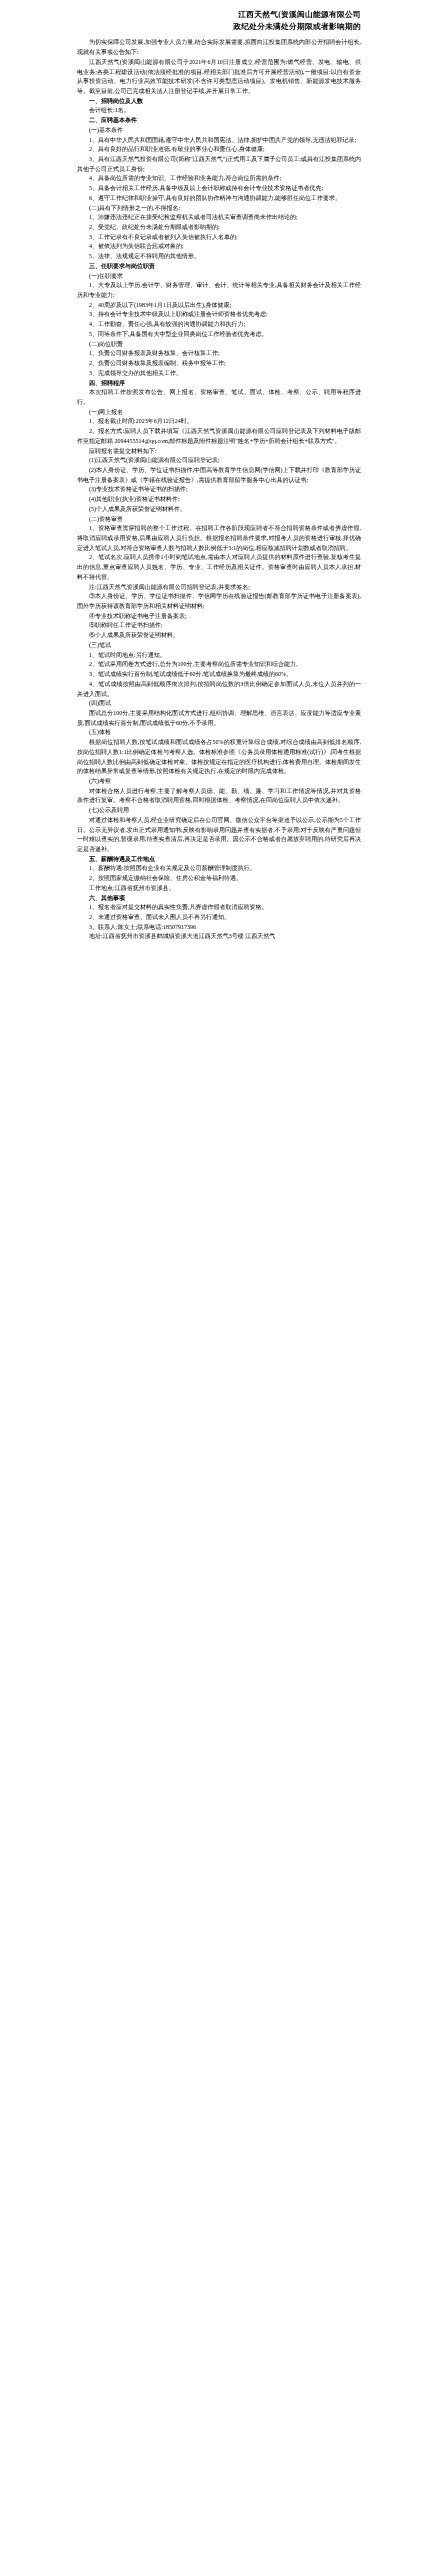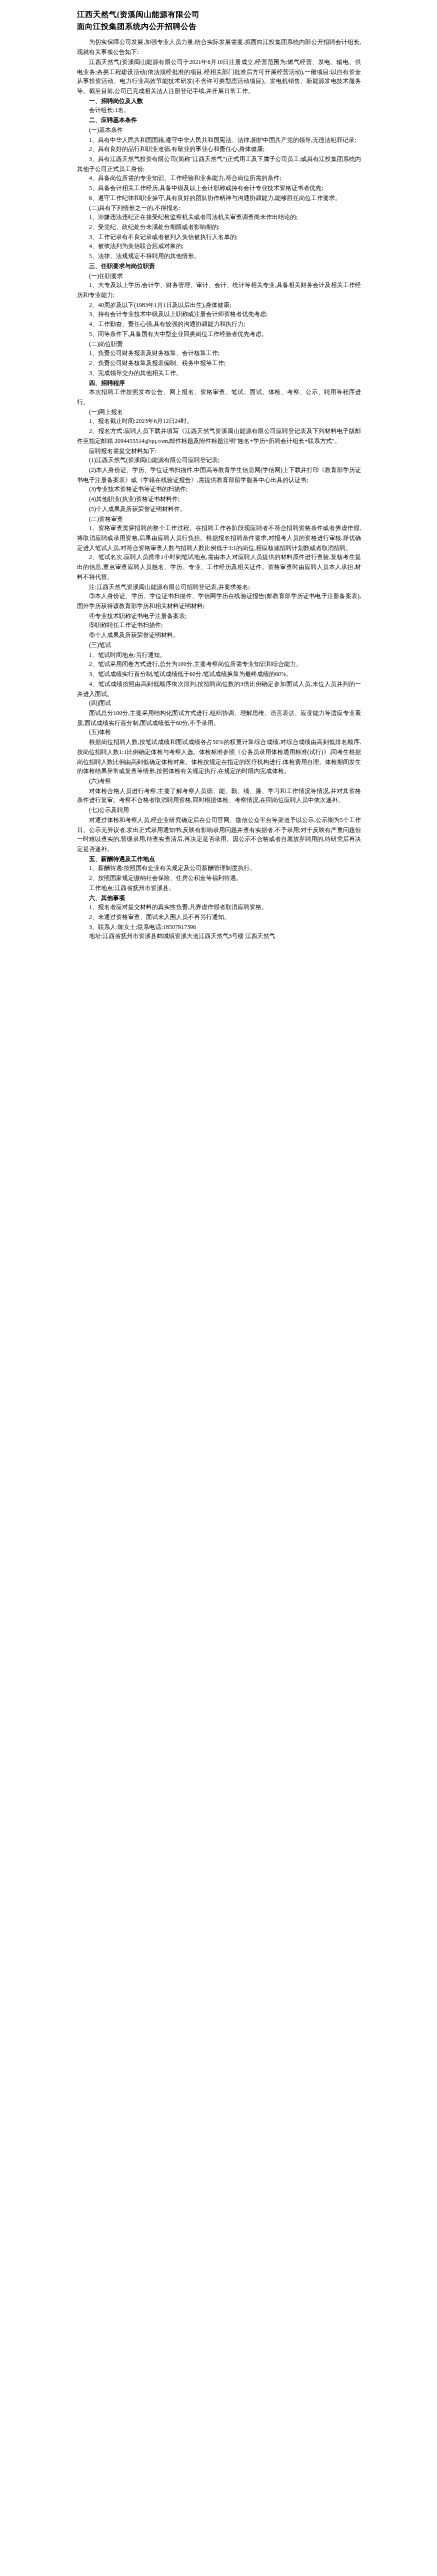--- a/index.html
+++ b/index.html
@@ -9,21 +9,21 @@
     color:#000;
   }
   .page{
     width:438px;
     min-height:2858px;
     box-sizing:border-box;
     padding:9.3px 77px 20.6px 77px;
     background:#fff;
   }
   .title{
-    text-align:left;
+    text-align:right;
     font-weight:bold;
     font-size:7.7px;
     line-height:1.55;
     letter-spacing:0.3px;
     margin-bottom:5.2px;
   }
   .title div{white-space:nowrap;}
   p{
     margin:0;
     font-size:6px;
@@ -40,21 +40,21 @@
     margin:0;
   }
 </style>
 </head>
 <body>
 
 <div class="page">
 
   <div class="title">
     <div>江西天然气(资溪闽山能源有限公司</div>
-    <div>面向江投集团系统内公开招聘公告</div>
+    <div>政纪处分未满处分期限或者影响期的</div>
   </div>
 
   <div id="body-content">
       <p class="">为切实保障公司发展,加强专业人员力量,结合实际发展需要,拟面向江投集团系统内部公开招聘会计组长,现就有关事项公告如下:</p>
       <p class="">江西天然气(资溪闽山能源有限公司于2021年6月10日注册成立,经营范围为:燃气经营、发电、输电、供电业务;各类工程建设活动(依法须经批准的项目,经相关部门批准后方可开展经营活动),一般项目:以自有资金从事投资活动、电力行业高效节能技术研发(不含许可类型态活动项目)。发电机销售、新能源发电技术服务等。截至目前,公司已完成相关法人注册登记手续,并开展日常工作。</p>
       <p class="h2">一、招聘岗位及人数</p>
       <p class="">会计组长:1名。</p>
       <p class="h2">二、应聘基本条件</p>
       <p class="">(一)基本条件</p>
       <p class="">1、具有中华人民共和国国籍,遵守中华人民共和国宪法、法律,拥护中国共产党的领导,无违法犯罪记录;</p>

